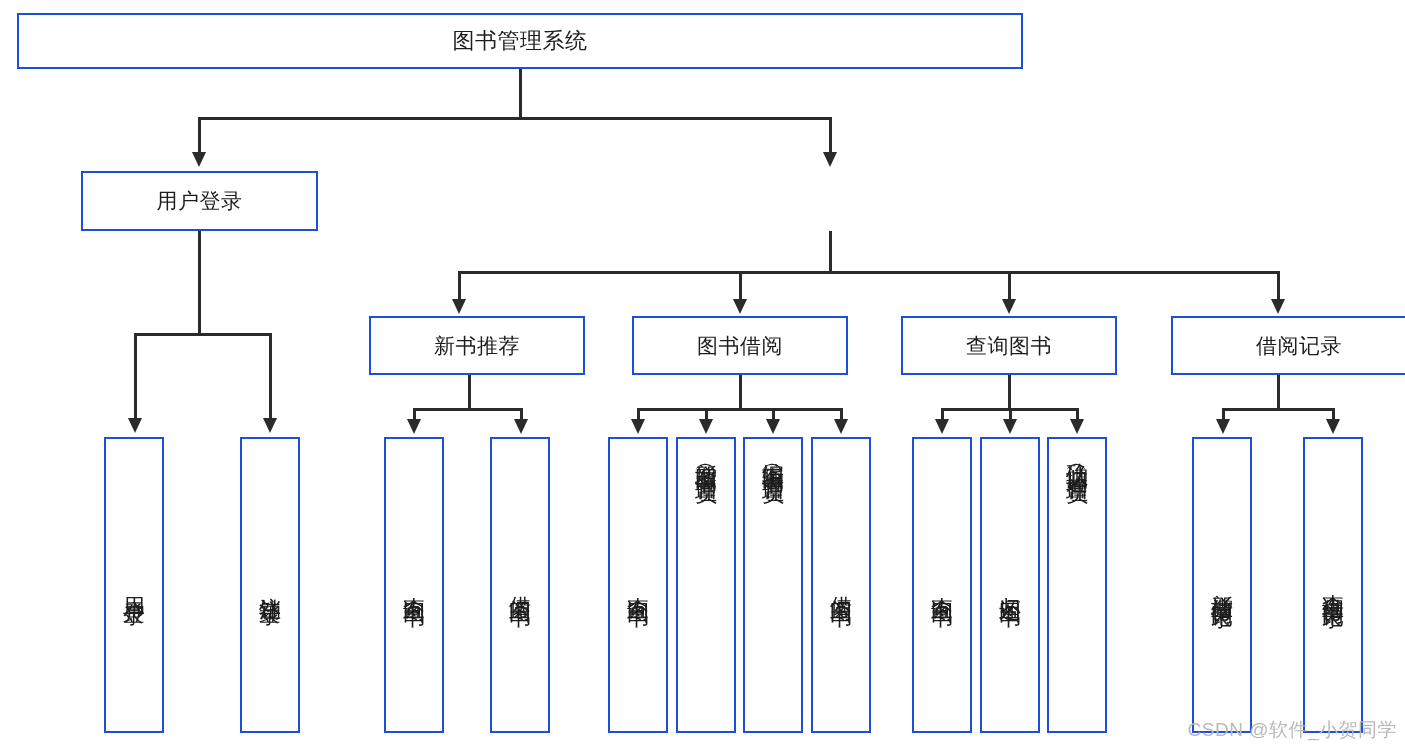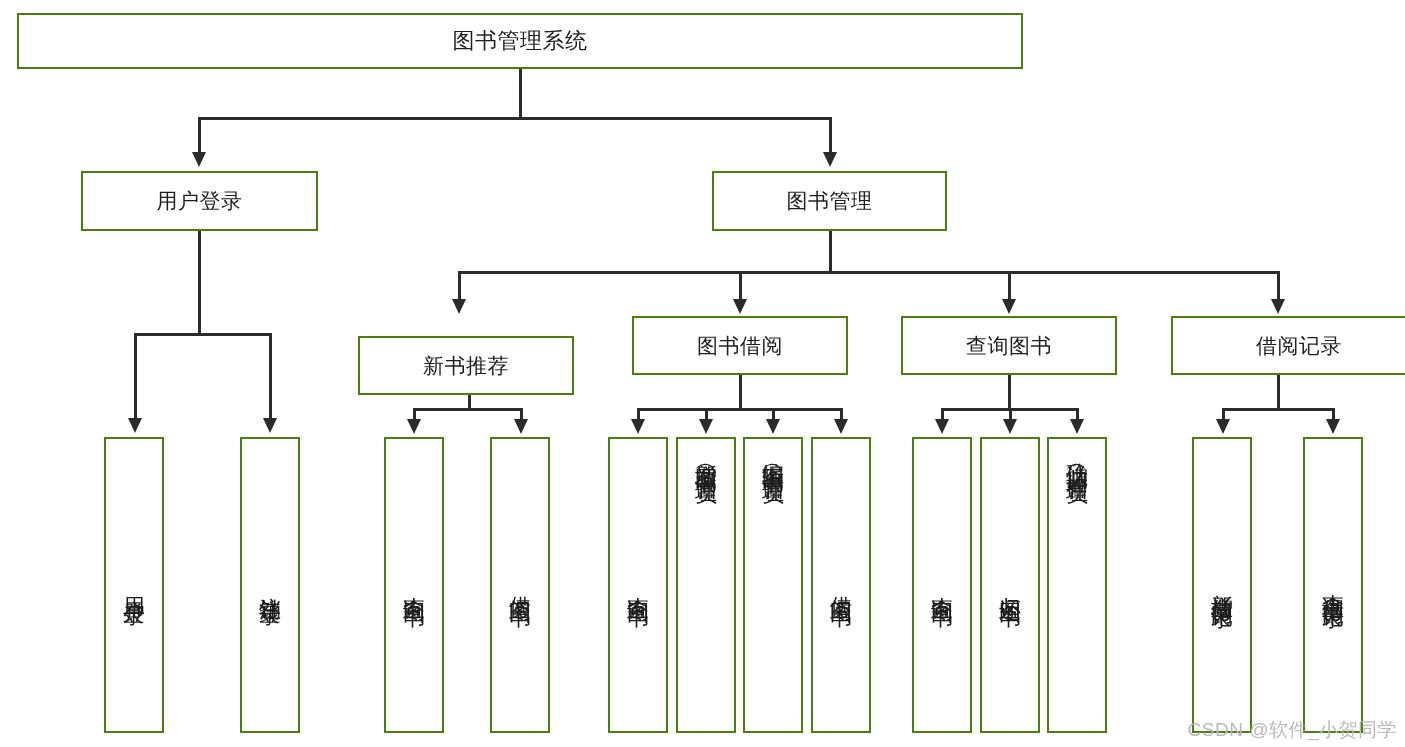--- a/index.html
+++ b/index.html
@@ -9,21 +9,21 @@
     font-family:"Liberation Sans","DejaVu Sans",sans-serif;
     overflow:hidden;
     position:relative;
   }
   #diagram{position:absolute;left:0;top:0;width:1405px;height:747px;}
 
   .node{
     position:absolute;
     box-sizing:border-box;
     background:#ffffff;
-    border:2px solid #4d7c0f;
+    border:2px solid #1d4ed8;
     display:flex;
     align-items:center;
     justify-content:center;
     color:#1d1d1d;
     z-index:3;
   }
   .node .lbl{
     display:block;
     white-space:nowrap;
     letter-spacing:0.5px;
@@ -90,44 +90,41 @@
 
   <div class="ln v" style="left:198px;top:117px;height:40px;"></div>
   <div class="arrow" style="left:192px;top:152px;"></div>
   <div class="ln v" style="left:829px;top:117px;height:40px;"></div>
   <div class="arrow" style="left:823px;top:152px;"></div>
 
   <div class="node h" style="left:81px;top:171px;width:237px;height:60px;">
     <span class="lbl">用户登录</span>
   </div>
 
-  <div class="node h" style="left:712px;top:171px;width:235px;height:60px;">
-    <span class="lbl">图书管理</span>
-  </div>
 
   <div class="ln v" style="left:198px;top:231px;height:104px;"></div>
   <div class="ln h" style="left:134px;top:333px;width:138px;"></div>
   <div class="ln v" style="left:134px;top:333px;height:88px;"></div>
   <div class="arrow" style="left:128px;top:418px;"></div>
   <div class="ln v" style="left:269px;top:333px;height:88px;"></div>
   <div class="arrow" style="left:263px;top:418px;"></div>
 
   <div class="ln v" style="left:829px;top:231px;height:42px;"></div>
   <div class="ln h" style="left:458px;top:271px;width:821px;"></div>
 
   <div class="ln v" style="left:458px;top:271px;height:31px;"></div>
   <div class="arrow" style="left:452px;top:299px;"></div>
   <div class="ln v" style="left:739px;top:271px;height:31px;"></div>
   <div class="arrow" style="left:733px;top:299px;"></div>
   <div class="ln v" style="left:1008px;top:271px;height:31px;"></div>
   <div class="arrow" style="left:1002px;top:299px;"></div>
   <div class="ln v" style="left:1277px;top:271px;height:31px;"></div>
   <div class="arrow" style="left:1271px;top:299px;"></div>
 
-  <div class="node h" style="left:358px;top:316px;width:216px;height:59px;margin-top:20px;">
+  <div class="node h" style="left:369px;top:316px;width:216px;height:59px;">
     <span class="lbl">新书推荐</span>
   </div>
   <div class="node h" style="left:632px;top:316px;width:216px;height:59px;">
     <span class="lbl">图书借阅</span>
   </div>
   <div class="node h" style="left:901px;top:316px;width:216px;height:59px;">
     <span class="lbl">查询图书</span>
   </div>
   <div class="node h" style="left:1171px;top:316px;width:256px;height:59px;">
     <span class="lbl">借阅记录</span>

